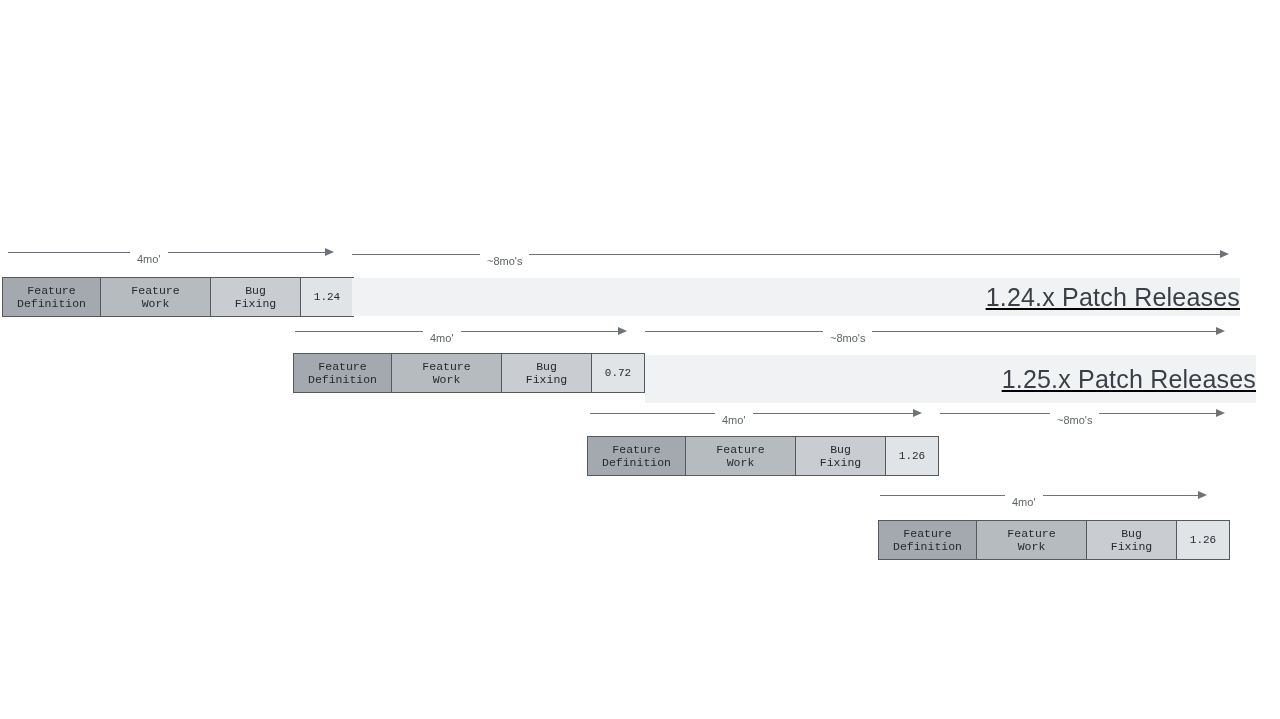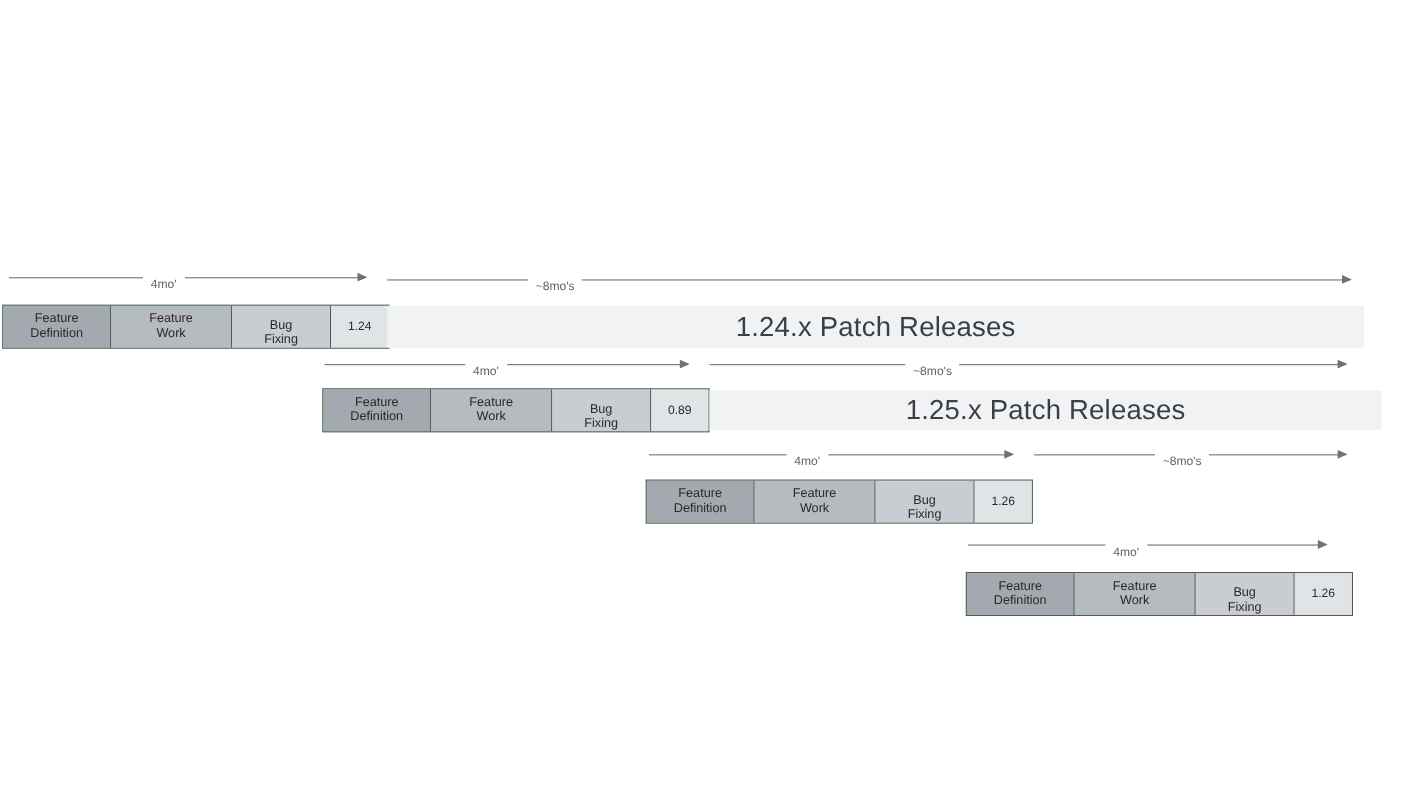--- a/index.html
+++ b/index.html
@@ -20,37 +20,37 @@
     border-top:4px solid transparent;border-bottom:4px solid transparent;
   }
   .arrow .lbl{
     font-size:11px;color:var(--duration-label-text);
     margin:0 7px;white-space:nowrap;transform:translateY(1px);
   }
 
   
   .bar{
     position:absolute;display:flex;height:40px;box-sizing:border-box;
-    border:1.6px solid var(--bar-border);background:#86efac;
+    border:1.6px solid var(--bar-border);background:#c4b5fd;font-family:Liberation Mono, monospace;
   }
   .cell{
     box-sizing:border-box;border-right:1.6px solid var(--bar-border);
     display:flex;flex-direction:column;align-items:center;justify-content:center;
     text-align:center;color:var(--phase-text);font-size:11.5px;line-height:13px;
   }
   .cell:last-child{border-right:none;text-align:right;}
   .fd{background:var(--feature-definition-fill);width:98px;}
   .fw{background:var(--feature-work-fill);width:110px;}
-  .bf{background:var(--bug-fixing-fill);width:90px;justify-content:flex-end;}
+  .bf{background:var(--bug-fixing-fill);width:90px;}
   .ver{background:var(--version-box-fill);width:52px;font-size:11px;}
 
   
   .patch{
     position:absolute;background:var(--patch-bar-fill);
-    display:flex;align-items:center;justify-content:center;
+    display:flex;align-items:center;justify-content:flex-end;text-decoration:underline;
   }
   .patch .ptitle{
     font-size:25px;color:var(--patch-title-text);
     white-space:nowrap;letter-spacing:.2px;
   }
 
   
   #a1{left:8px;top:252px;width:324px;}   #a1 .seg1{width:122px;}
   #a2{left:352px;top:254px;width:875px;} #a2 .seg1{width:128px;}
   #a3{left:295px;top:331px;width:330px;} #a3 .seg1{width:128px;}
@@ -58,21 +58,21 @@
   #a5{left:590px;top:413px;width:330px;} #a5 .seg1{width:125px;}
   #a6{left:940px;top:413px;width:283px;} #a6 .seg1{width:110px;}
   #a7{left:880px;top:495px;width:325px;} #a7 .seg1{width:125px;}
 
   #b1{left:2px;top:277px;}
   #b2{left:293px;top:353px;}
   #b3{left:587px;top:436px;}
   #b4{left:878px;top:520px;}
 
   #p1{left:352px;top:278px;width:888px;height:38px;}
-  #p2{left:645px;top:355px;width:611px;height:36px;}
+  #p2{left:645px;top:355px;width:611px;height:48px;}
   #p3{left:937px;top:438px;width:307px;height:37px;}
 </style>
 </head>
 <body>
 
 <div class="stage">
 
   <div class="arrow" id="a1">
     <span class="seg seg1"></span>
     <span class="lbl">4mo'</span>
@@ -118,21 +118,21 @@
       <span>Definition</span>
     </div>
     <div class="cell fw">
       <span>Feature</span>
       <span>Work</span>
     </div>
     <div class="cell bf">
       <span>Bug</span>
       <span>Fixing</span>
     </div>
-    <div class="cell ver">0.89</div>
+    <div class="cell ver">0.72</div>
   </div>
   <div class="patch" id="p2">
     <span class="ptitle">1.25.x Patch Releases</span>
   </div>
 
   <div class="arrow" id="a5">
     <span class="seg seg1"></span>
     <span class="lbl">4mo'</span>
     <span class="seg seg2"></span>
   </div>

